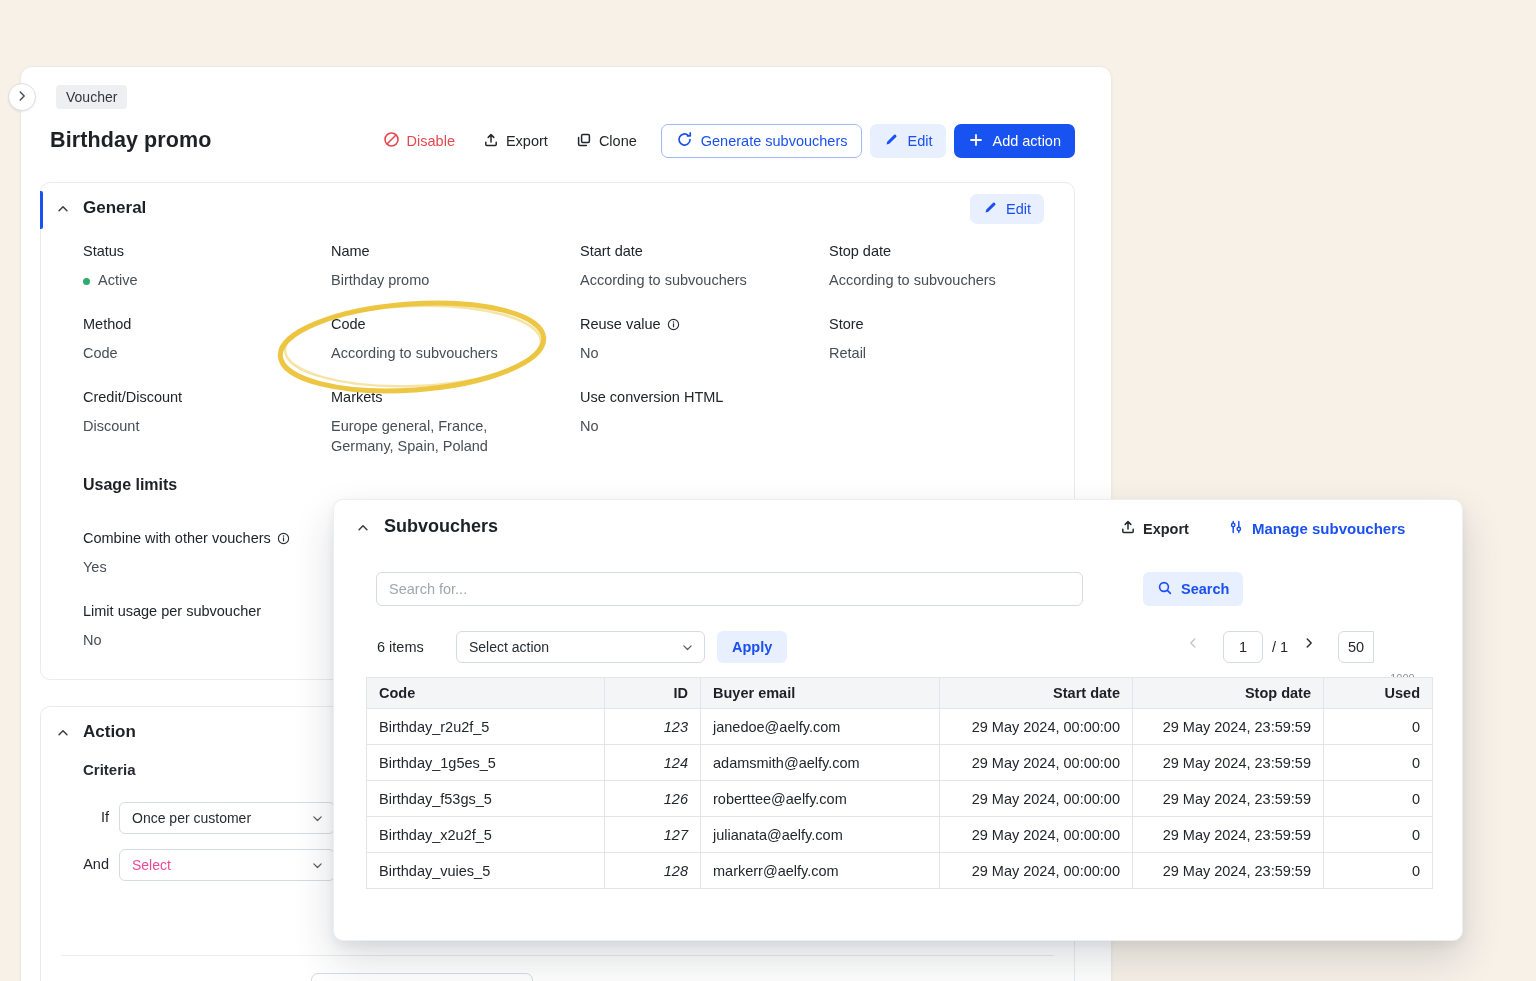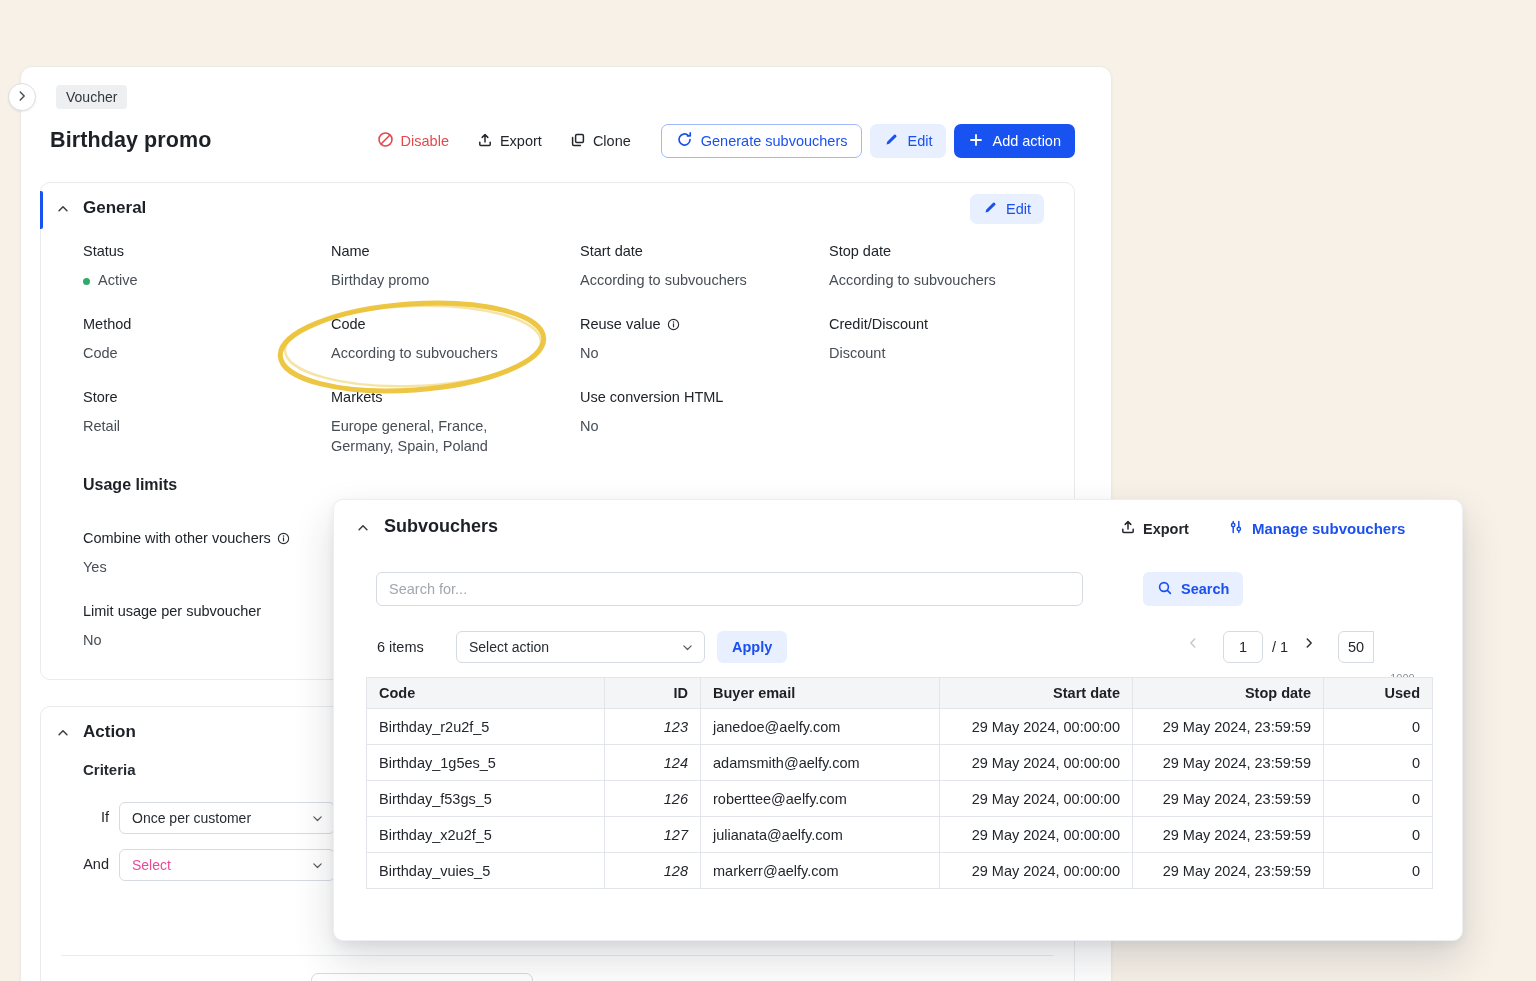--- a/index.html
+++ b/index.html
@@ -48,21 +48,21 @@
   }
   .txt-btn.red { color:#e5484d; }
   .btn {
     display:inline-flex; align-items:center; gap:8px; height:34px; padding:0 14px;
     border-radius:7px; font-family:inherit; font-size:14.5px; font-weight:500;
     cursor:pointer; border:none;
   }
   .btn-outline { background:#fff; border:1px solid #a3b8f8; color:#1b50f0; }
   .btn-soft { background:#e8effe; color:#1b50f0; }
   .btn-primary { background:#1852f1; color:#fff; }
-  .mr28 { margin-right:28px; } .mr18 { margin-right:30px; } .mr8 { margin-right:8px; }
+  .mr28 { margin-right:28px; } .mr18 { margin-right:24px; } .mr8 { margin-right:8px; }
 
   
   .card {
     position:absolute; background:#fff; border:1px solid #e9ebef; border-radius:10px;
   }
   .card-general { left:40px; top:182px; width:1035px; height:498px; }
   .card-action  { left:40px; top:706px; width:1035px; height:300px; }
   .accent-bar {
     position:absolute; left:-1px; top:8px; width:3px; height:38px;
     background:#1852f1; border-radius:0 2px 2px 0;
@@ -237,27 +237,27 @@
               <svg width="13" height="13" viewBox="0 0 16 16" fill="none">
                 <circle cx="8" cy="8" r="6.3" stroke="currentColor" stroke-width="1.4"></circle>
                 <path d="M8 7.2v3.6" stroke="currentColor" stroke-width="1.5" stroke-linecap="round"></path>
                 <circle cx="8" cy="4.9" r=".9" fill="currentColor"></circle>
               </svg>
             </span>
           </div>
         <div class="f-value">No</div>
       </div>
       <div class="field">
+        <div class="f-label">Store</div>
+        <div class="f-value">Retail</div>
+      </div>
+
+      <div class="field">
         <div class="f-label">Credit/Discount</div>
         <div class="f-value">Discount</div>
-      </div>
-
-      <div class="field">
-        <div class="f-label">Store</div>
-        <div class="f-value">Retail</div>
       </div>
       <div class="field">
         <div class="f-label">Markets</div>
         <div class="f-value w172">Europe general, France, Germany, Spain, Poland</div>
       </div>
       <div class="field">
         <div class="f-label">Use conversion HTML</div>
         <div class="f-value">No</div>
       </div>
       <div></div>

